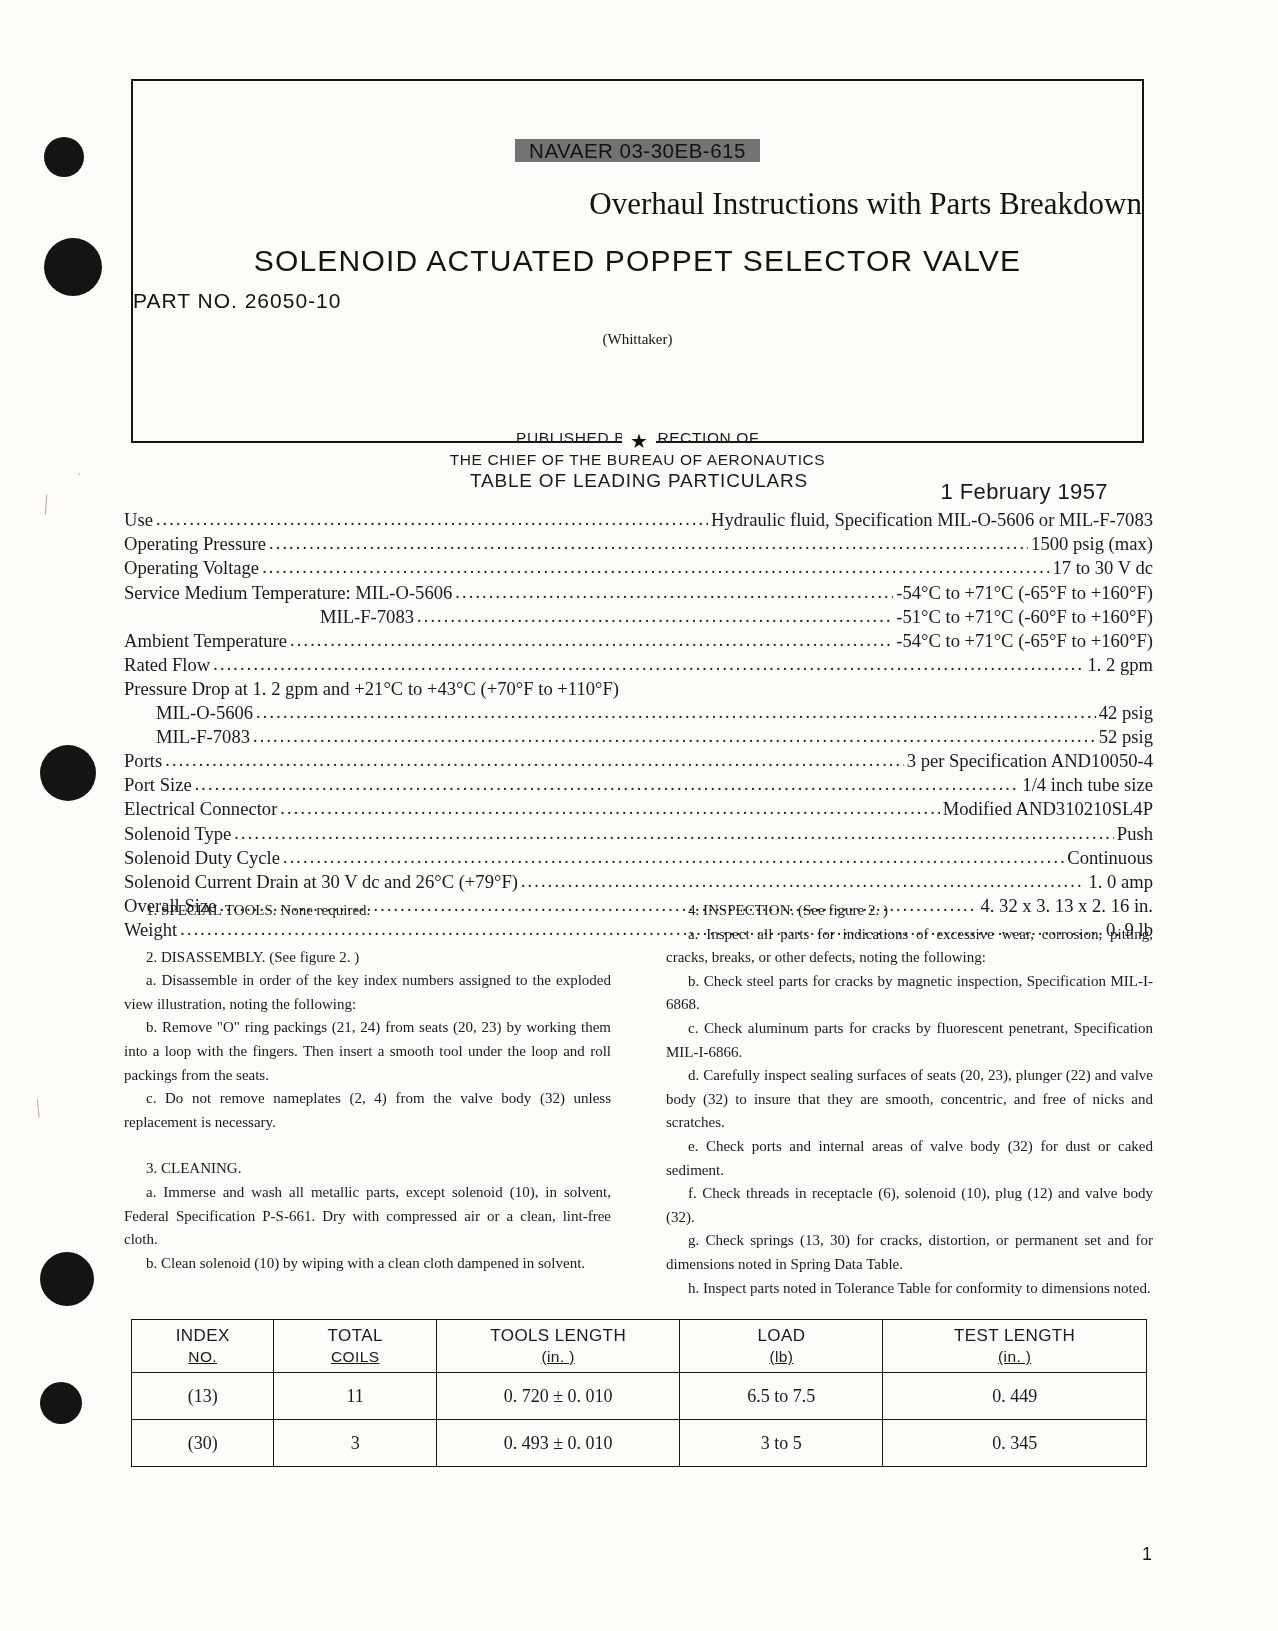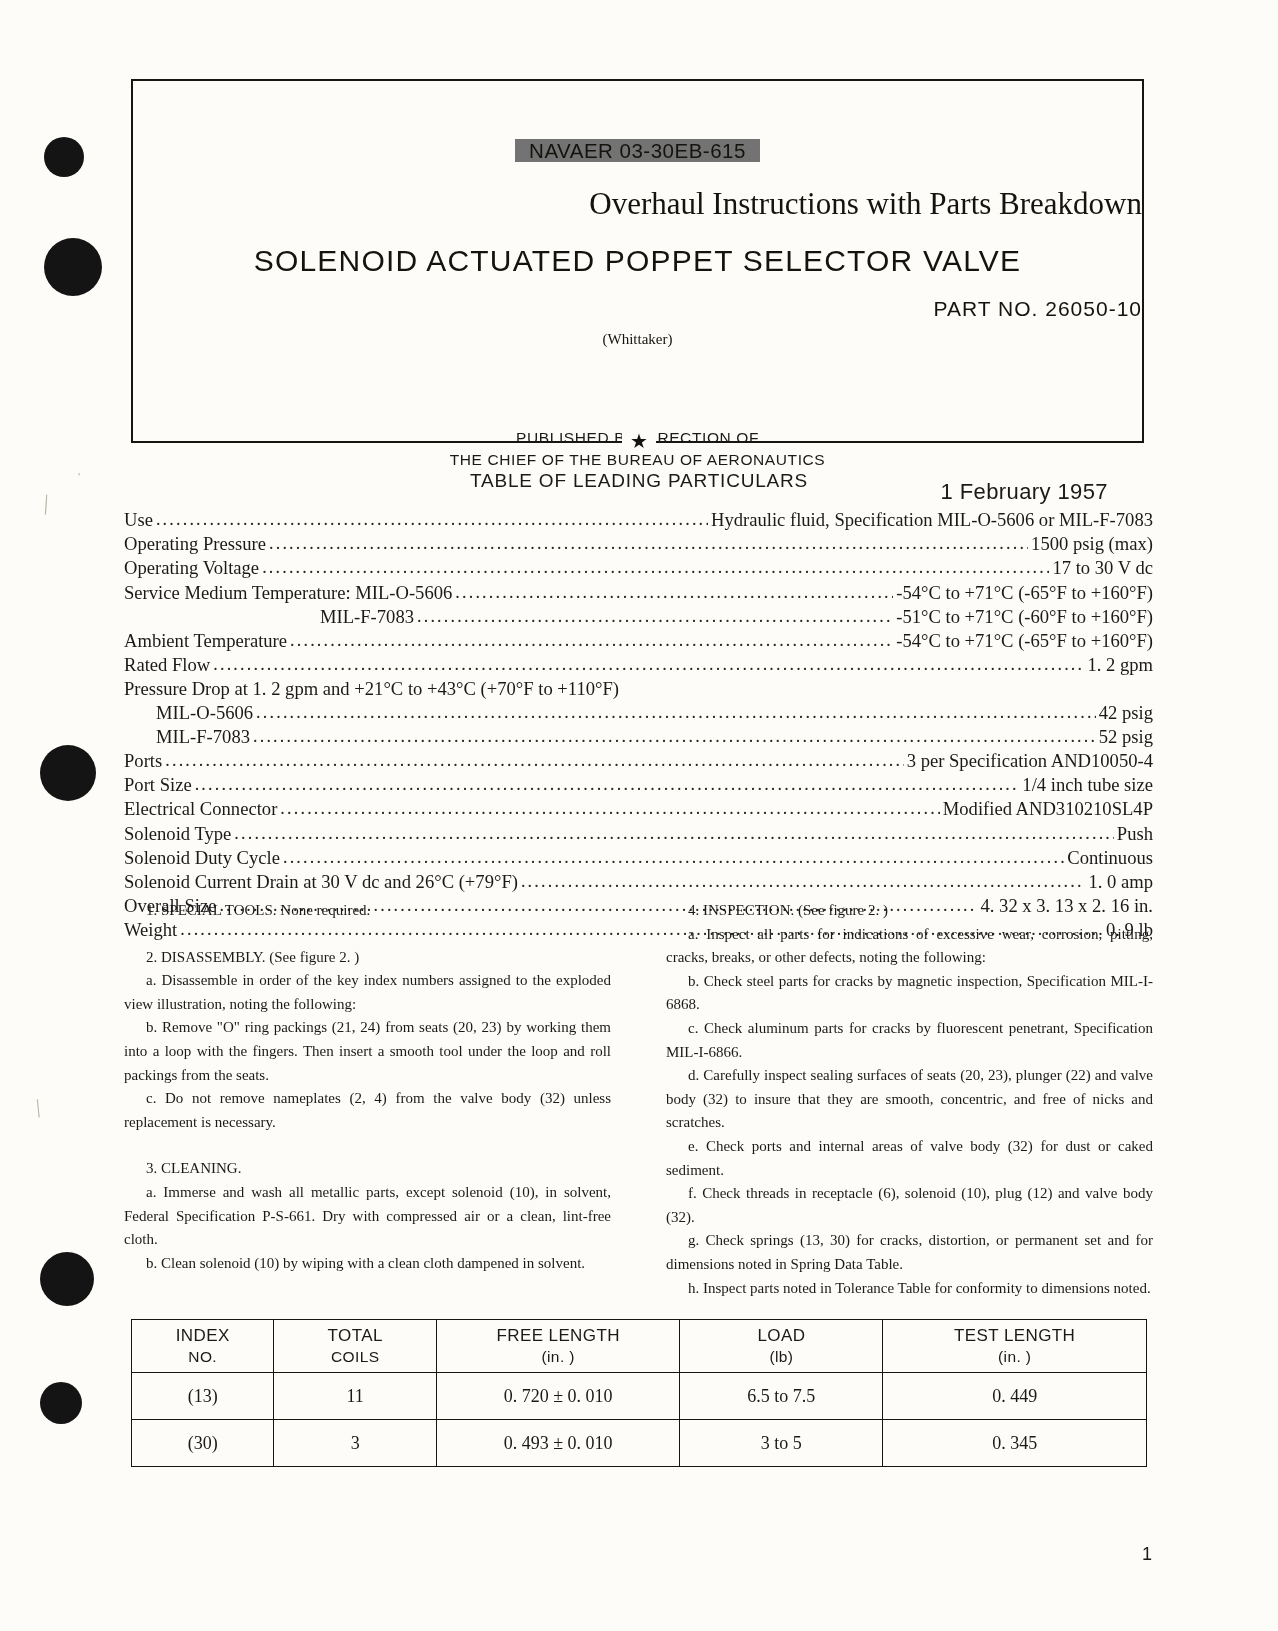--- a/index.html
+++ b/index.html
@@ -80,22 +80,22 @@
     top: 163px;
     text-align: center;
     font-family: "Liberation Sans", sans-serif;
     font-size: 30px;
     letter-spacing: 1.2px;
     color: #15130e;
   }
   .part-no {
     position: absolute;
     left: 0; right: 0;
-    top: 216px;
-    text-align: right;
+    top: 208px;
+    text-align: left;
     font-family: "Liberation Sans", sans-serif;
     font-size: 21px;
     letter-spacing: 1px;
     color: #15130e;
   }
   .maker {
     position: absolute;
     left: 0; right: 0;
     top: 250px;
     text-align: center;
@@ -240,21 +240,21 @@
     height: 52px;
     font-family: "Liberation Sans", sans-serif;
     font-size: 17px;
     letter-spacing: 0.4px;
     line-height: 21px;
   }
   .spring-table .data-cell {
     height: 46px;
     font-size: 18px;
   }
-  .sub { font-size: 15.5px; }
+  .sub { font-size: 15.5px; text-decoration: underline; }
 
   .page-num {
     position: absolute;
     right: 126px;
     top: 1544px;
     font-size: 18px;
     font-family: "Liberation Sans", sans-serif;
   }
 </style>
 </head>
@@ -411,21 +411,21 @@
         <tr>
           <th class="head-cell" style="width: 14%;">
             <div>INDEX</div>
             <div class="sub">NO.</div>
           </th>
           <th class="head-cell" style="width: 16%; border-radius: 11px;">
             <div>TOTAL</div>
             <div class="sub">COILS</div>
           </th>
           <th class="head-cell" style="width: 24%;">
-            <div>FREE LENGTH</div>
+            <div>TOOLS LENGTH</div>
             <div class="sub">(in. )</div>
           </th>
           <th class="head-cell" style="width: 20%;">
             <div>LOAD</div>
             <div class="sub">(lb)</div>
           </th>
           <th class="head-cell" style="width: 26%;">
             <div>TEST LENGTH</div>
             <div class="sub">(in. )</div>
           </th>

